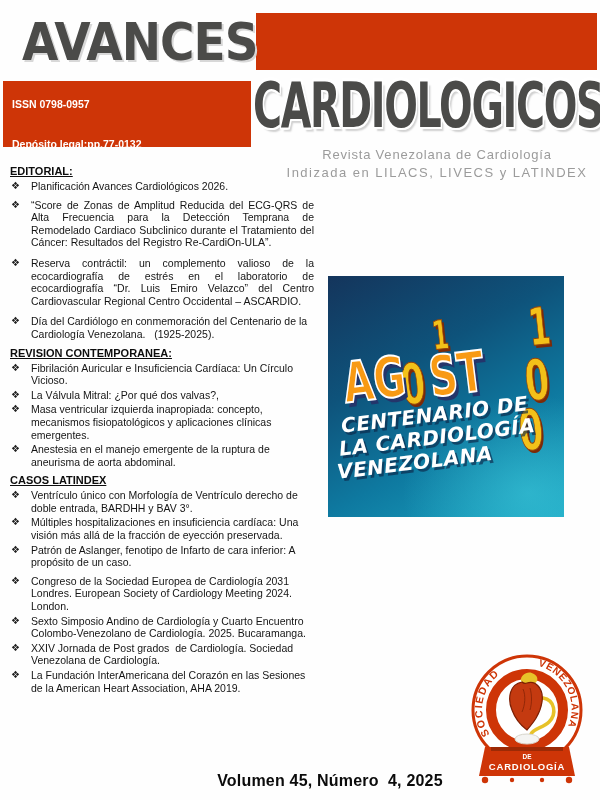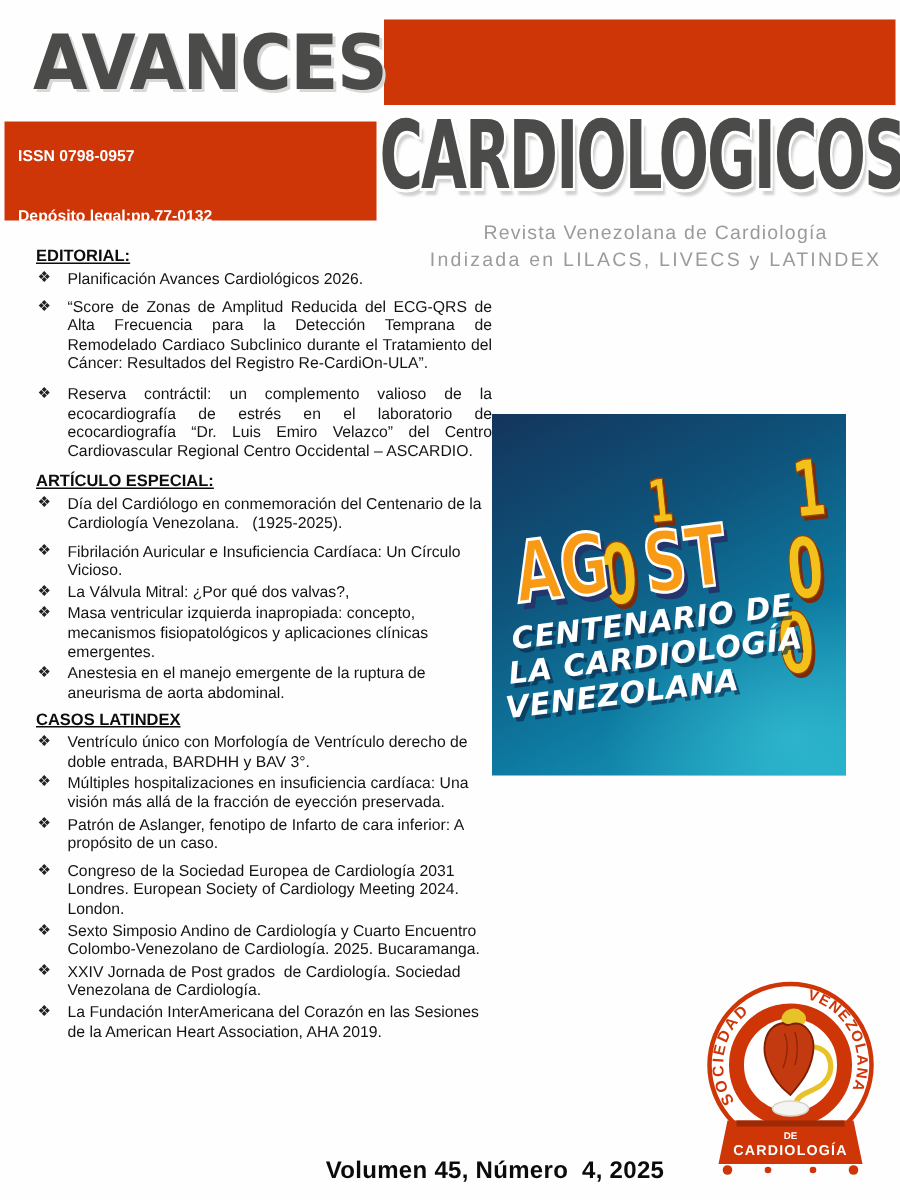--- a/index.html
+++ b/index.html
@@ -39,21 +39,21 @@
   .issn-line{position:absolute;left:12px;color:#fff;font-weight:bold;font-size:10.5px;line-height:13px;white-space:nowrap;}
   .issn-1{top:98px;}
   .issn-2{top:112px;margin-top:26px;}
   .subtitle{
     position:absolute;left:257px;top:146px;width:360px;text-align:center;
     color:#9b9b9b;line-height:17.5px;white-space:nowrap;
   }
   .subtitle .s1{font-size:13px;letter-spacing:0.8px;}
   .subtitle .s2{font-size:13px;letter-spacing:1.5px;}
   
-  .toc{position:absolute;left:8px;top:165px;width:306px;margin-left:14px;}
+  .toc{position:absolute;left:8px;top:165px;width:306px;}
   .toc-section{margin-bottom:6px;}
   .sec-head{
     font-size:11px;font-weight:bold;text-decoration:underline;
     color:#0d0d0d;line-height:13px;margin:0 0 2px 2px;white-space:nowrap;
   }
   .toc-item{display:flex;margin-bottom:2px;}
   .bullet{flex:0 0 20px;width:20px;font-size:10px;line-height:12.6px;padding-left:3px;color:#222;}
   .item-text{flex:1;font-size:10.5px;line-height:12.6px;color:#141414;}
   .toc-section.justify .item-text{text-align:justify;}
   .toc-section.justify .toc-item{margin-bottom:8px;}
@@ -137,30 +137,30 @@
           <span class="item-text">“Score de Zonas de Amplitud Reducida del ECG-QRS de Alta Frecuencia para la Detección Temprana de Remodelado Cardiaco Subclinico durante el Tratamiento del Cáncer: Resultados del Registro Re-CardiOn-ULA”.</span>
         </div>
         <div class="toc-item">
           <span class="bullet">❖</span>
           <span class="item-text">Reserva contráctil: un complemento valioso de la ecocardiografía de estrés en el laboratorio de ecocardiografía “Dr. Luis Emiro Velazco” del Centro Cardiovascular Regional Centro Occidental – ASCARDIO.</span>
         </div>
       </div>
   </div>
 
   <div class="toc-section">
-    <div class="sec-head">ARTÍCULO ESPECIAL:</div>
     <div class="sec-items">
         <div class="toc-item">
           <span class="bullet">❖</span>
           <span class="item-text">Día del Cardiólogo en conmemoración del Centenario de la Cardiología Venezolana. &nbsp; (1925-2025).</span>
         </div>
       </div>
   </div>
 
   <div class="toc-section">
+    <div class="sec-head">REVISION CONTEMPORANEA:</div>
     <div class="sec-items">
         <div class="toc-item">
           <span class="bullet">❖</span>
           <span class="item-text">Fibrilación Auricular e Insuficiencia Cardíaca: Un Círculo Vicioso.</span>
         </div>
         <div class="toc-item">
           <span class="bullet">❖</span>
           <span class="item-text">La Válvula Mitral: ¿Por qué dos valvas?,</span>
         </div>
         <div class="toc-item">

